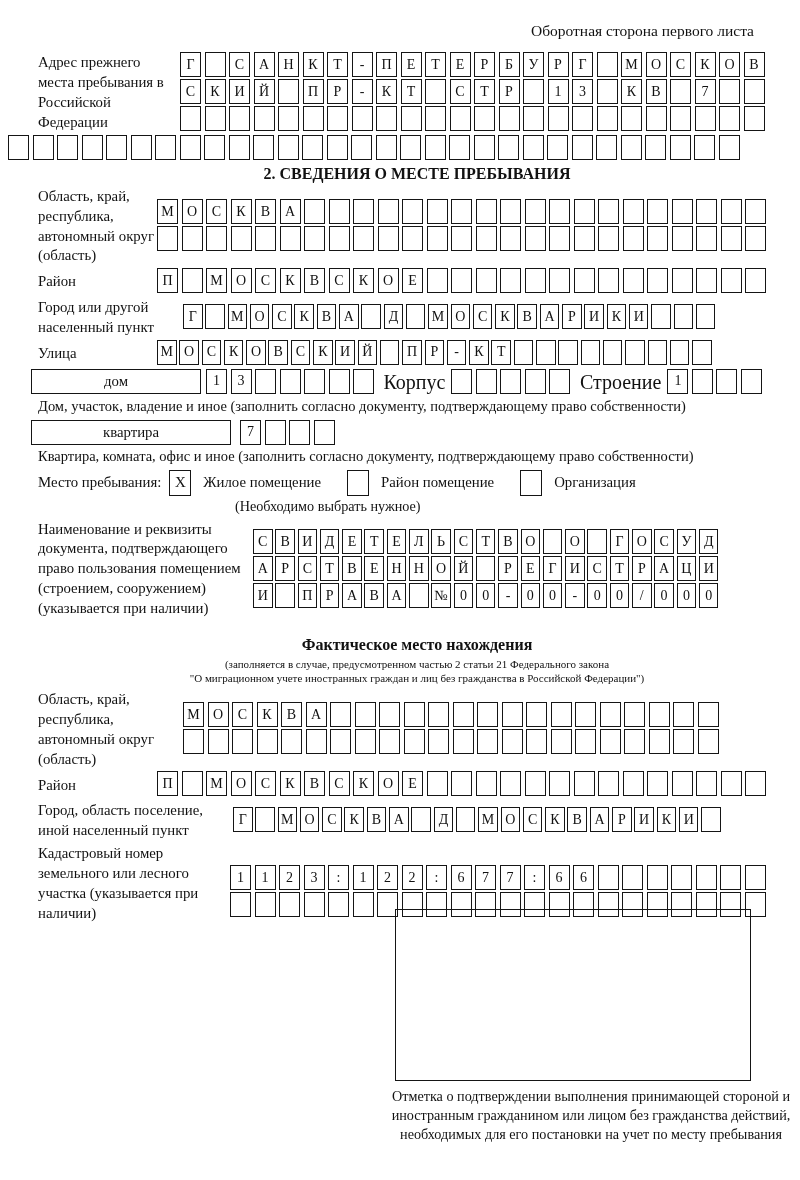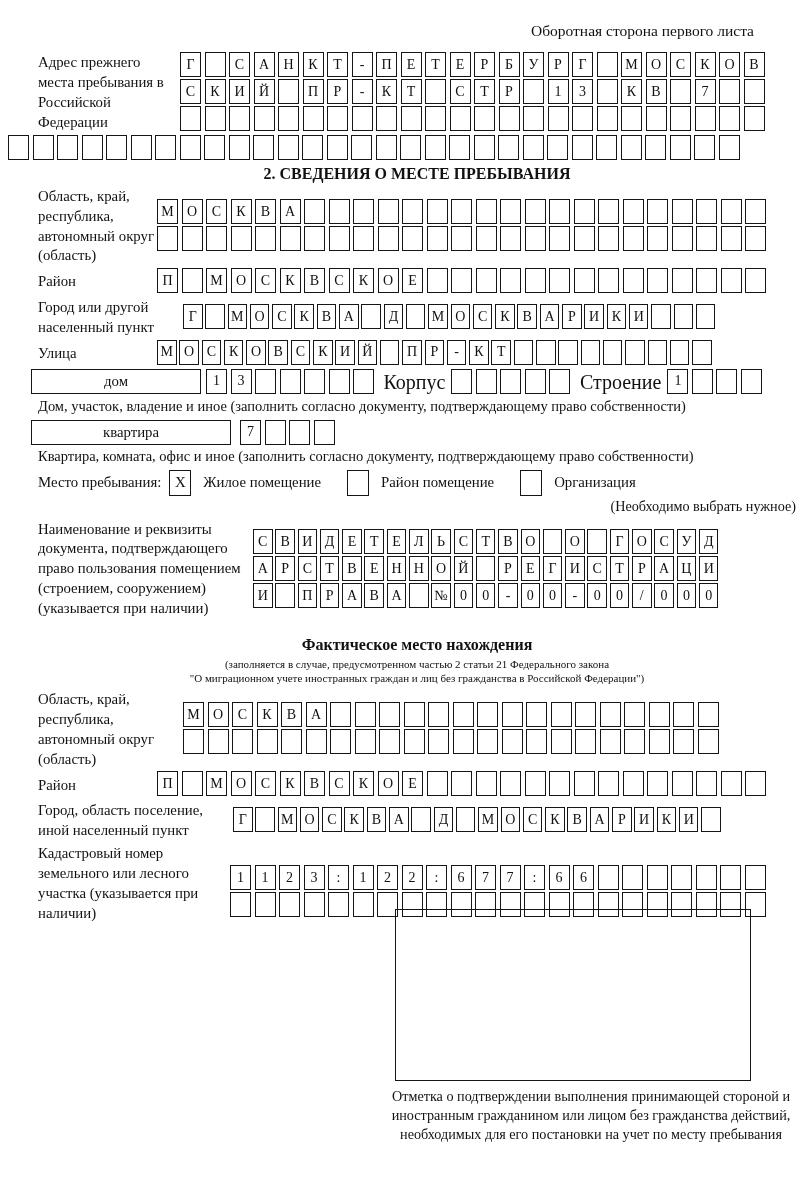--- a/index.html
+++ b/index.html
@@ -49,21 +49,21 @@
   
   .stay-row{display:flex;align-items:center;margin-top:3px;text-align:center;}
   .stay-label{font-size:14.8px;margin-right:8px;}
   .checkbox{
     flex:none;box-sizing:content-box;width:20px;height:24px;
     border:1.7px solid #151515;
     display:flex;align-items:center;justify-content:center;
     font-size:15px;margin-right:12px;
   }
   .opt-label{font-size:14.8px;margin-right:26px;}
-  .stay-note{font-size:14.2px;margin:2px 0 4px 197px;text-align:right;}
+  .stay-note{font-size:14.2px;margin:2px 0 4px 197px;}
   .doc-rows{padding-top:2px;}
   
   .center-note{font-size:11px;text-align:center;line-height:1.3;}
   
   .stamp-box{
     box-sizing:border-box;
     width:356px;height:172px;
     border:1.9px solid #151515;
     margin:-16px 0 6px 357px;
   }

